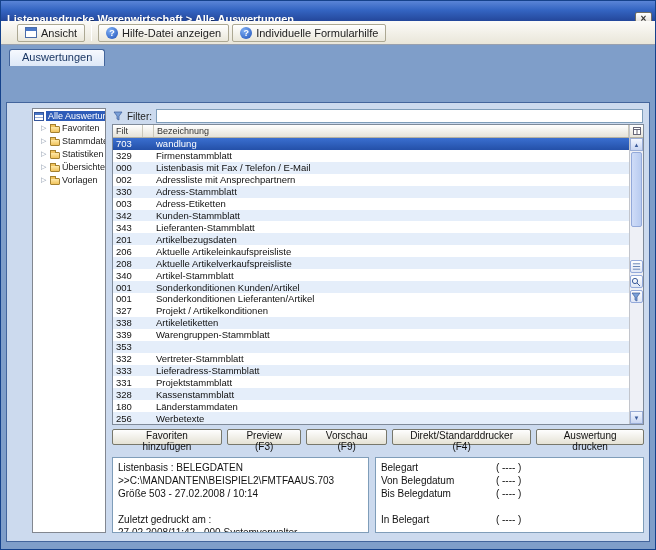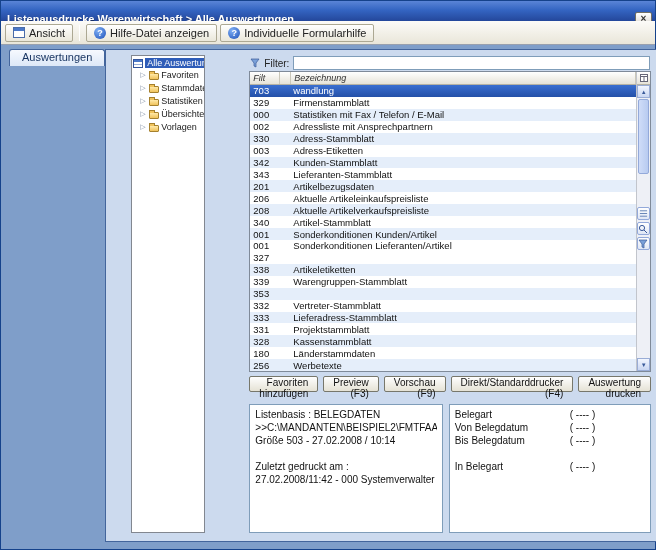--- a/index.html
+++ b/index.html
@@ -25,21 +25,21 @@
   }
   .close-btn {
     width:17px; height:15px; padding:0; font-size:10px; line-height:12px;
     font-family:inherit; font-weight:bold; color:#333;
     background:linear-gradient(#ffffff,#d8d4cc);
     border:1px solid #716f64; border-radius:2px; cursor:pointer;
   }
   
   .toolbar {
     height:24px; flex:0 0 24px; display:flex; align-items:center; gap:3px;
-    padding:0 4px; background:linear-gradient(#fcfbf8,#e9e6d9);
+    padding:0 16px; background:linear-gradient(#fcfbf8,#e9e6d9);
     border-bottom:1px solid #98a0ae;
   }
   .tb-btn {
     display:inline-flex; align-items:center; gap:4px; height:18px;
     padding:0 7px; font-size:11px; font-family:inherit; color:#222;
     background:linear-gradient(#ffffff,#eae7da);
     border:1px solid #aca893; border-radius:2px; cursor:pointer;
   }
   .tb-ic.help-icon {
     width:12px; height:12px; border-radius:50%;
@@ -48,21 +48,21 @@
     display:flex; align-items:center; justify-content:center;
   }
   .tb-ic.view-icon {
     width:12px; height:11px; background:#fff; border:1px solid #4a6ca8; position:relative;
   }
   .tb-ic.view-icon::before {
     content:""; position:absolute; top:0; left:0; right:0; height:3px; background:#4a78c8;
   }
   .tb-sep { width:1px; height:16px; background:#b0ac9c; border-right:1px solid #fff; margin:0 3px; }
   
-  .workspace { flex:1; min-height:0; display:flex; padding:4px 5px 7px; }
+  .workspace { flex:1; min-height:0; display:flex; flex-direction:column; padding:4px 5px 7px;gap:36px; }
   .tabstrip { height:17px; flex:0 0 17px; display:flex; padding-left:3px; }
   .tab {
     background:linear-gradient(#f6f9fe,#dde8f7);
     border:1px solid #43659c; border-bottom:none; border-radius:3px 3px 0 0;
     font-size:11px; padding:1px 12px 0; color:#15325f; cursor:pointer;
   }
   .panel {
     flex:1; min-height:0; display:flex; gap:6px;
     background:#ccdaee; border:1px solid #43659c; padding:5px 5px 8px;
   }
@@ -82,31 +82,31 @@
   .folder-icon {
     width:10px; height:7px; flex:0 0 10px; margin-top:2px;
     background:linear-gradient(#ffe9a8,#f0c35c);
     border:1px solid #a5812f; border-radius:1px; position:relative;
   }
   .folder-icon::before {
     content:""; position:absolute; top:-3px; left:-1px; width:4px; height:2px;
     background:#f0c35c; border:1px solid #a5812f; border-bottom:none;
   }
   
-  .main { flex:1; min-width:0; display:flex; flex-direction:column;margin-left:38px; }
+  .main { flex:1; min-width:0; display:flex; flex-direction:column; }
   .filter-row { height:16px; flex:0 0 16px; display:flex; align-items:center; gap:4px; font-size:10px; color:#222; padding:0 1px; }
   .filter-input { flex:1; height:14px; border:1px solid #7f9db9; background:#fff; font-size:10px; font-family:inherit; padding:0 3px; }
   
   .table-wrap { height:301px; flex:0 0 301px; display:flex; border:1px solid #7f8a99; background:#fff; position:relative; }
   .table-main { flex:1; min-width:0; display:flex; flex-direction:column; }
   .thead {
     height:13px; flex:0 0 13px; display:flex; font-size:9px; color:#333;
     background:linear-gradient(#ffffff,#e6e3d8); border-bottom:1px solid #b5b2a4;
   }
-  .th { border-right:1px solid #cac7ba; padding:1px 3px 0; white-space:nowrap; overflow:hidden;font-style:italic; }
+  .th { border-right:1px solid #cac7ba; padding:1px 3px 0; white-space:nowrap; overflow:hidden; }
   .th-nr { width:30px; flex:0 0 30px; }
   .th-ic { width:11px; flex:0 0 11px; padding:0; }
   .th-name { flex:1; }
   .tbody { flex:1; min-height:0; display:flex; flex-direction:column; overflow:hidden; }
   .trow { flex:1 1 0; display:flex; align-items:center; font-size:9.5px; color:#111; min-height:0; }
   .trow.alt { background:#e5eefa; }
   .trow.selected { background:linear-gradient(#3a6fd0,#2450a8); color:#fff; }
   .td-nr { width:30px; flex:0 0 30px; padding:8px 3px; }
   .td-ic { width:11px; flex:0 0 11px; }
   .td-name { flex:1; padding-left:2px; white-space:nowrap; overflow:hidden; }
@@ -128,21 +128,21 @@
   .sb-fill { flex:1; }
   .side-tools { position:absolute; right:0; top:135px; width:14px; display:flex; flex-direction:column; align-items:center; gap:2px; }
   .tool-btn {
     width:13px; height:13px; padding:0; display:flex; align-items:center; justify-content:center;
     background:linear-gradient(#ffffff,#dfe6f5); border:1px solid #93a9da; border-radius:2px; cursor:pointer;
   }
   
   .btn-row { margin-top:4px; flex:0 0 16px; display:flex; gap:5px; }
   .act-btn {
     height:16px; padding:0 9px; font-size:10px; font-family:inherit; color:#111;
-    background:linear-gradient(#fefefe,#e5e2d5); border:1px solid #77776b; border-radius:2px; cursor:pointer;text-align:right;
+    background:linear-gradient(#fefefe,#e5e2d5); border:1px solid #77776b; border-radius:2px; cursor:pointer;
   }
   
   .bottom { margin-top:12px; flex:1; min-height:0; display:flex; gap:6px; }
   .info-left, .info-right { background:#fff; border:1px solid #7f9db9; padding:3px 5px; font-size:10px; line-height:13px; color:#111; overflow:hidden; }
   .info-left { flex:1; }
   .info-right { flex:1.05; }
   .info-line { min-height:13px; white-space:nowrap; overflow:hidden; }
   .ir-row { display:flex; }
   .ir-row.gap { margin-top:13px; }
   .ir-label { width:115px; flex:0 0 115px; }
@@ -240,21 +240,21 @@
                   <span class="td-name">wandlung</span>
                 </div>
                 <div class="trow">
                   <span class="td-nr">329</span>
                   <span class="td-ic"></span>
                   <span class="td-name">Firmenstammblatt</span>
                 </div>
                 <div class="trow alt">
                   <span class="td-nr">000</span>
                   <span class="td-ic"></span>
-                  <span class="td-name">Statistiken mit Fax / Telefon / E-Mail</span>
+                  <span class="td-name">Listenbasis mit Fax / Telefon / E-Mail</span>
                 </div>
                 <div class="trow">
                   <span class="td-nr">002</span>
                   <span class="td-ic"></span>
                   <span class="td-name">Adressliste mit Ansprechpartnern</span>
                 </div>
                 <div class="trow alt">
                   <span class="td-nr">330</span>
                   <span class="td-ic"></span>
                   <span class="td-name">Adress-Stammblatt</span>
@@ -300,20 +300,21 @@
                   <span class="td-name">Sonderkonditionen Kunden/Artikel</span>
                 </div>
                 <div class="trow">
                   <span class="td-nr">001</span>
                   <span class="td-ic"></span>
                   <span class="td-name">Sonderkonditionen Lieferanten/Artikel</span>
                 </div>
                 <div class="trow">
                   <span class="td-nr">327</span>
                   <span class="td-ic"></span>
+                  <span class="td-name">Projekt / Artikelkonditionen</span>
                 </div>
                 <div class="trow alt">
                   <span class="td-nr">338</span>
                   <span class="td-ic"></span>
                   <span class="td-name">Artikeletiketten</span>
                 </div>
                 <div class="trow">
                   <span class="td-nr">339</span>
                   <span class="td-ic"></span>
                   <span class="td-name">Warengruppen-Stammblatt</span>

